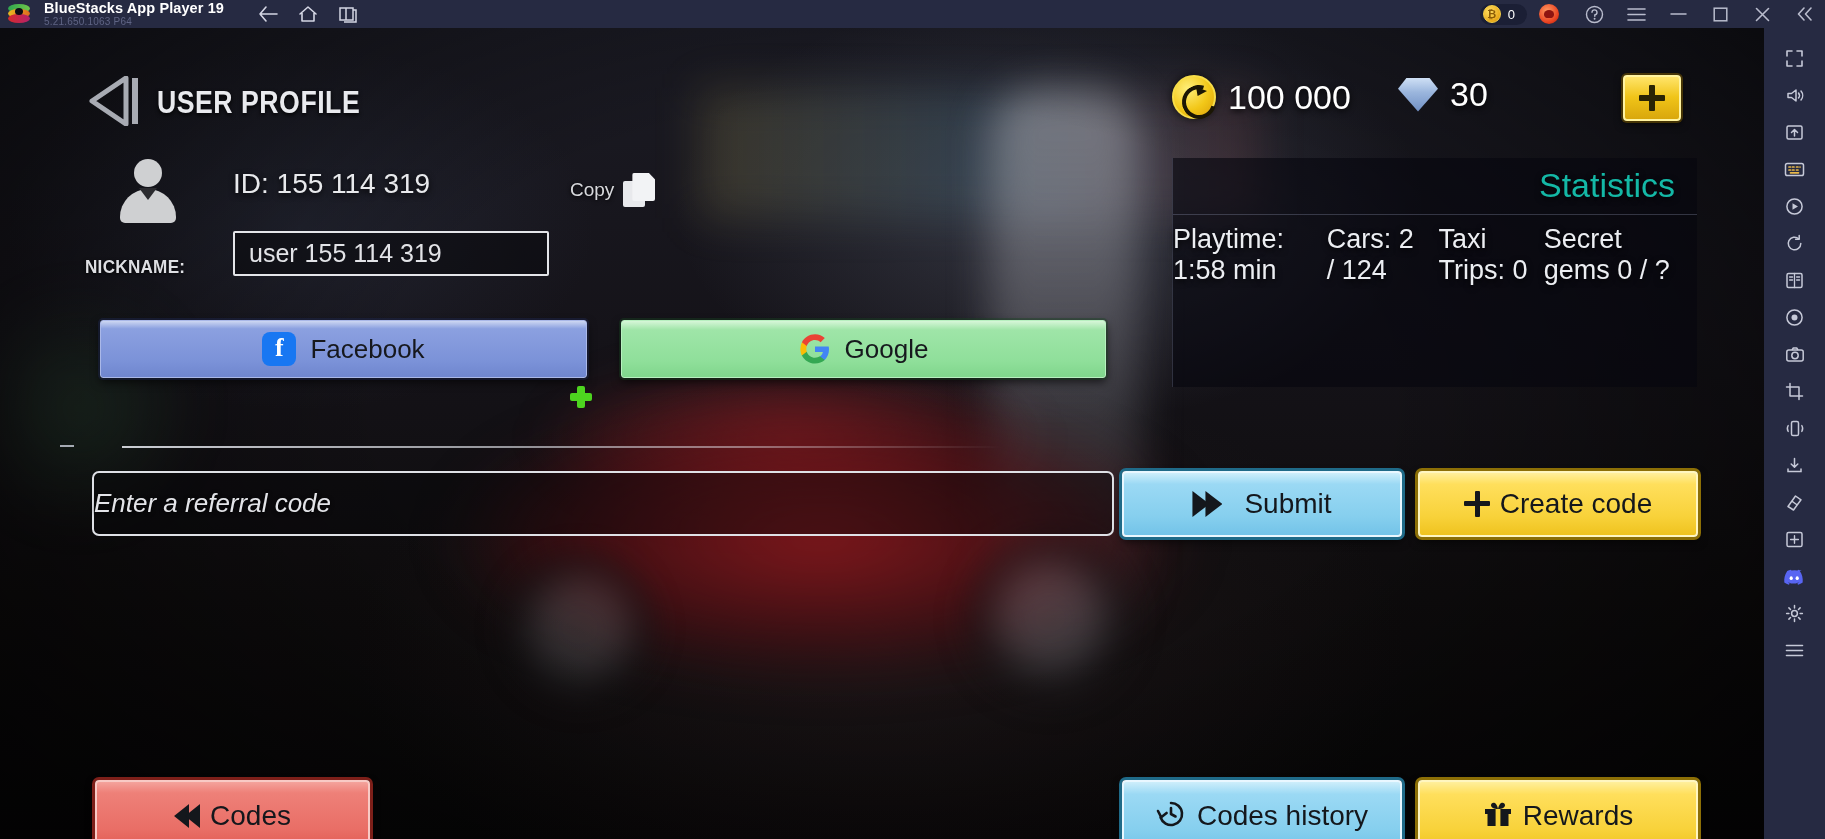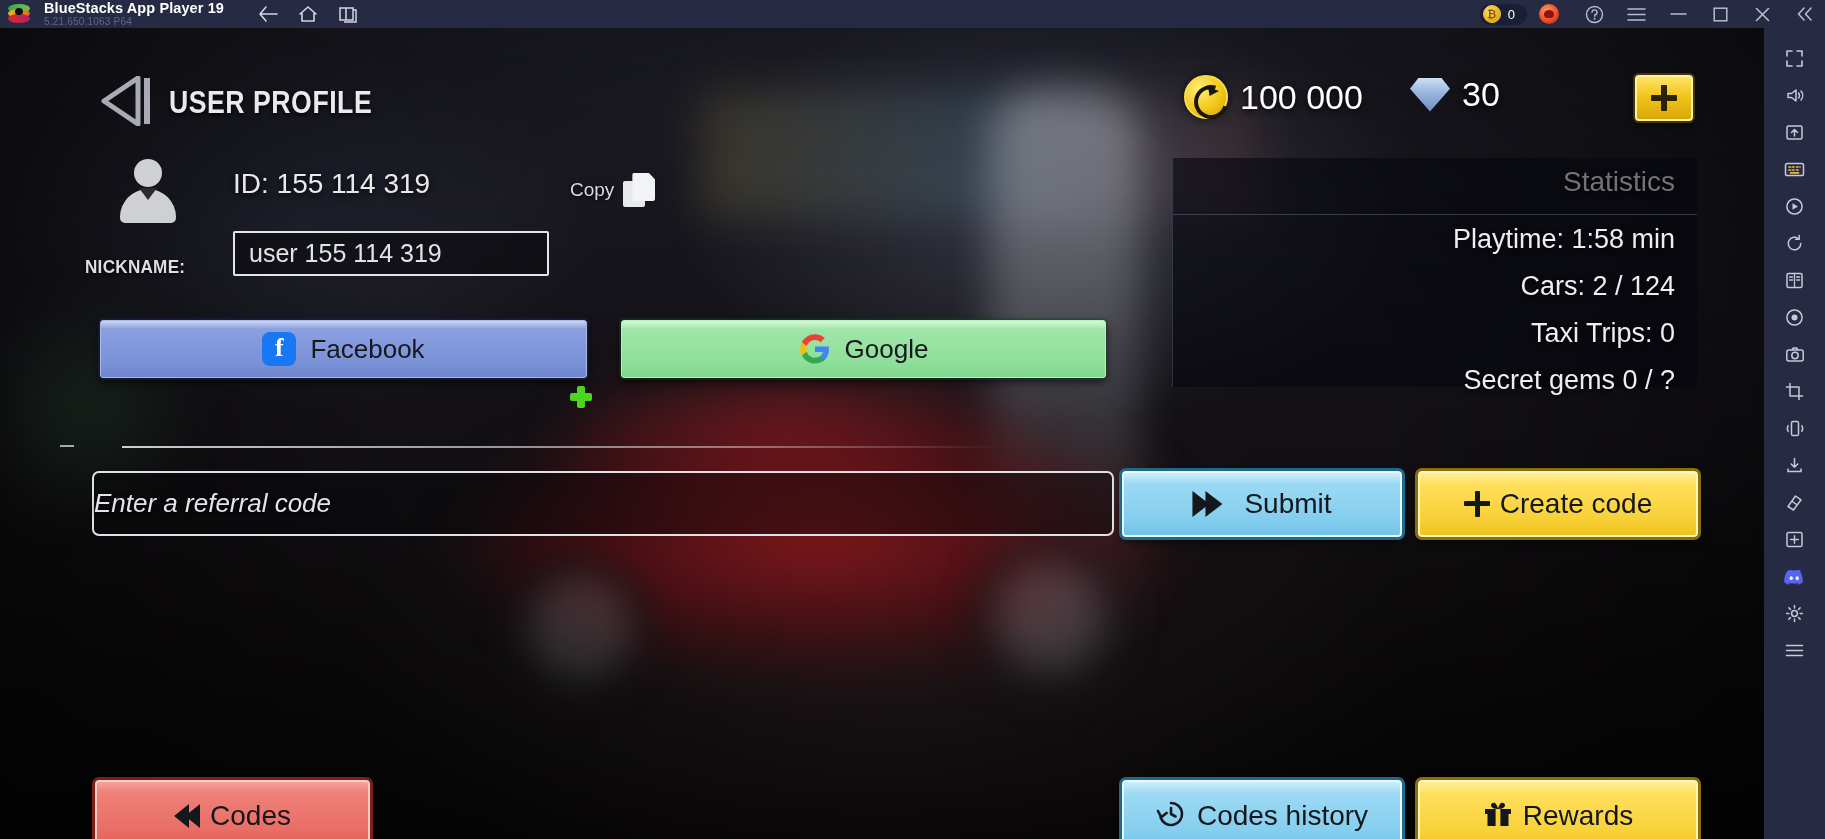--- a/index.html
+++ b/index.html
@@ -107,21 +107,21 @@
     position: absolute; left: 0px; top: 260px; width: 200px; height: 240px;
     background: radial-gradient(ellipse at 40% 50%, rgba(90,180,110,.20), transparent 70%);
     filter: blur(26px);
   }
   .bg-vign {
     position: absolute; inset: 0;
     background: radial-gradient(ellipse 1100px 640px at 50% 45%, transparent 45%, rgba(0,0,0,.62) 100%);
   }
 
   
-  .gm-header { position: absolute; left: 12px; top: 0; width: 1764px; height: 108px; }
+  .gm-header { position: absolute; left: 0; top: 0; width: 1764px; height: 108px; }
   .back-arrow { position: absolute; left: 88px; top: 48px; width: 58px; height: 50px; }
   .page-title {
     position: absolute; left: 157px; top: 57px;
     font-size: 31px; font-weight: 700; color: #e9eaee; letter-spacing: .6px;
     font-family: "Liberation Sans Narrow", "Liberation Sans", sans-serif;
     transform: scaleX(.86); transform-origin: left center;
     text-shadow: 0 2px 5px rgba(0,0,0,.9);
   }
   .cur-group { position: absolute; top: 47px; display: flex; align-items: center; }
   .cur-coins { left: 1172px; }
@@ -245,29 +245,29 @@
   }
   .green-cross::before { left: 0; top: 7px; width: 22px; height: 8px; }
   .green-cross::after  { left: 7px; top: 0; width: 8px; height: 22px; }
 
   
   .stats {
     position: absolute; left: 1172px; top: 130px; width: 525px; height: 229px;
     background: rgba(6,7,14,.62); border-left: 1px solid rgba(150,160,190,.25);
   }
   .stats-title {
-    position: absolute; right: 22px; top: 8px; font-size: 28px; color: #737373;
+    position: absolute; right: 22px; top: 8px; font-size: 34px; color: #14b8a6;
     text-shadow: 0 2px 6px rgba(0,0,0,.9);
   }
   .stats-sep {
     position: absolute; left: 0; right: 0; top: 56px; height: 1px;
     background: rgba(160,170,200,.28);
   }
   .stats-list {
-    position: absolute; right: 22px; top: 66px; display: flex; flex-direction: column;
+    position: absolute; right: 22px; top: 66px; display: flex; flex-direction: row;
     align-items: flex-end; gap: 16px;
   }
   .stat-row { font-size: 27px; color: #eceef2; text-shadow: 0 2px 6px rgba(0,0,0,.9); }
 
   
   .mid-div {
     position: absolute; left: 122px; top: 418px; width: 880px; height: 2px;
     background: linear-gradient(90deg, rgba(235,238,245,.85), rgba(235,238,245,.45) 70%, rgba(235,238,245,0));
   }
   .mid-dash {

